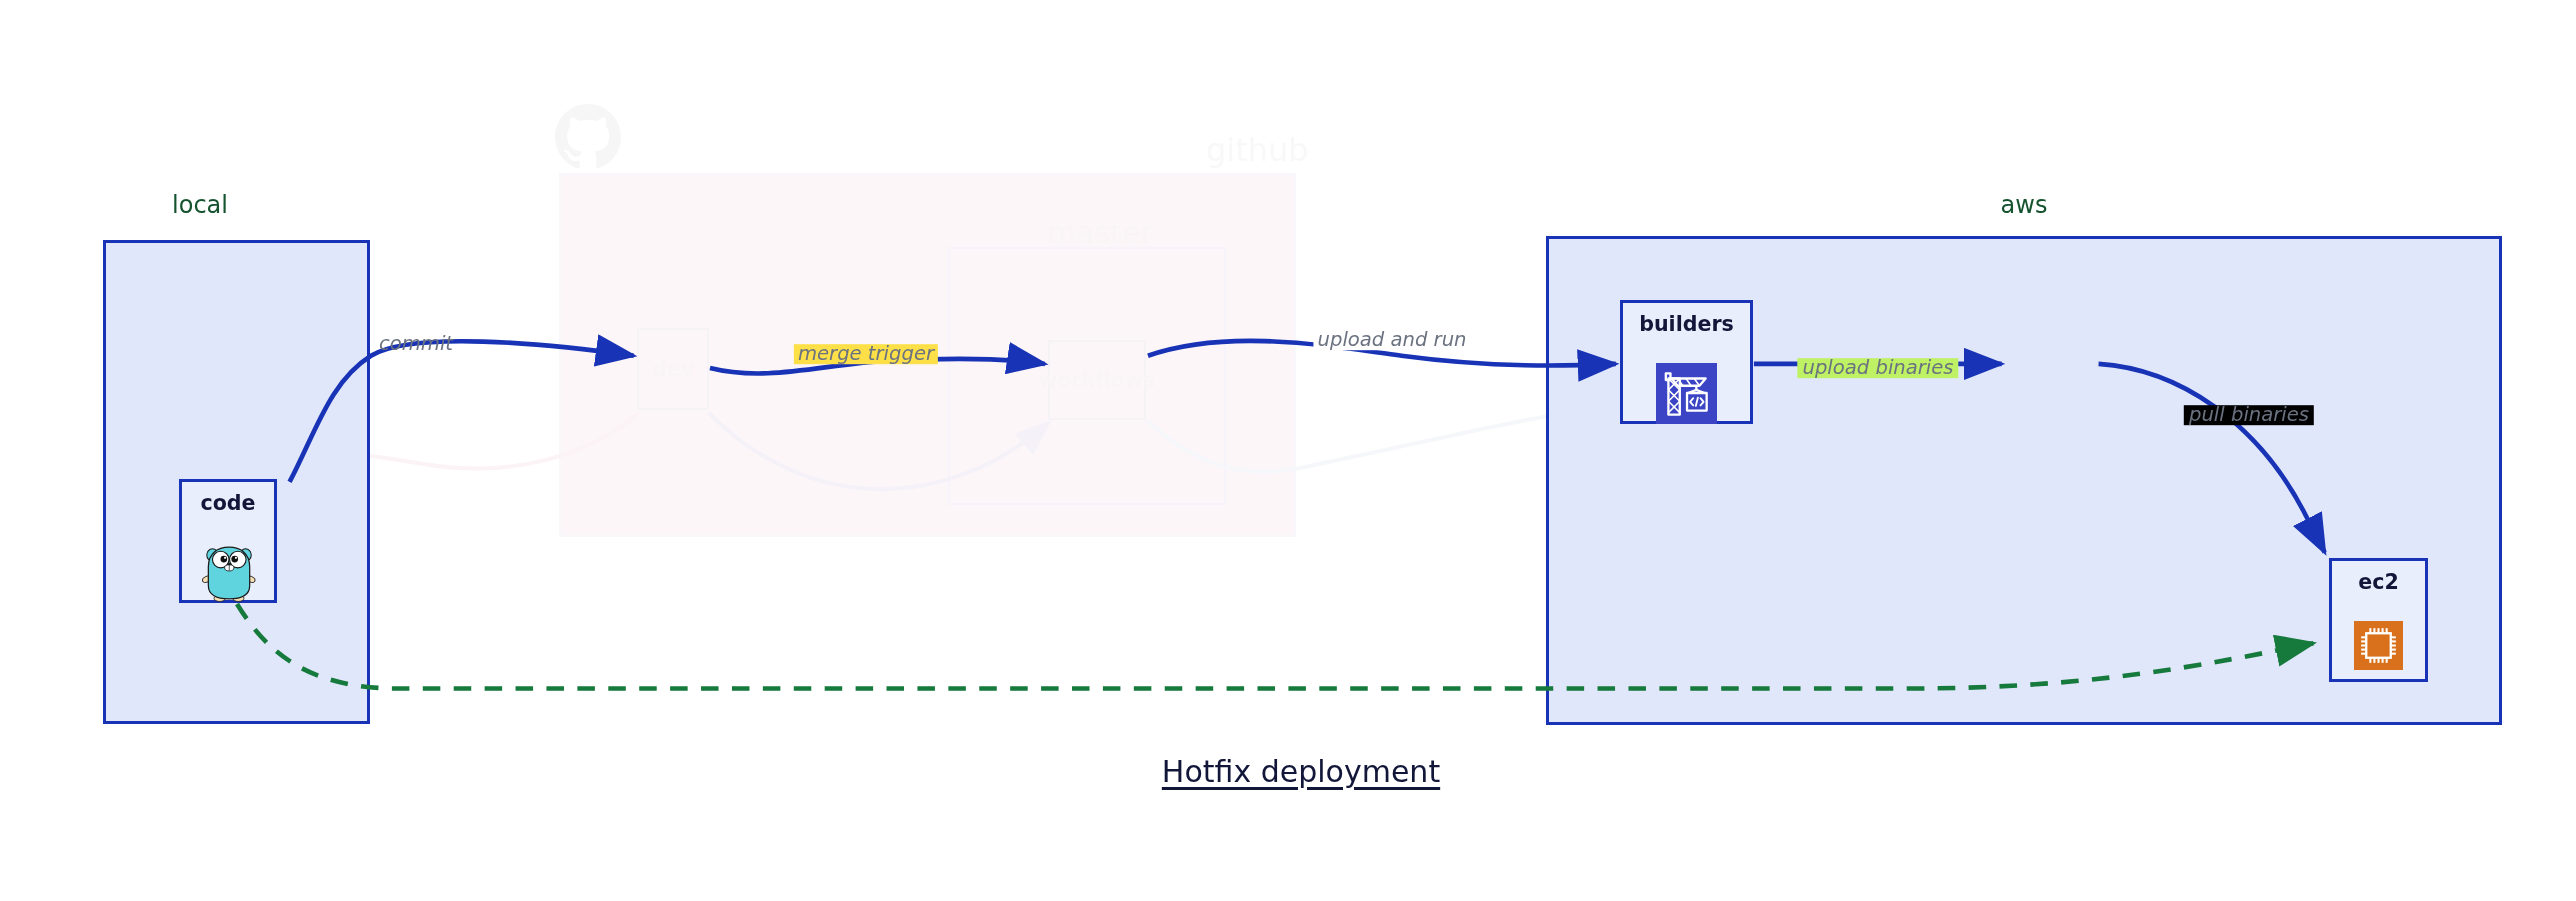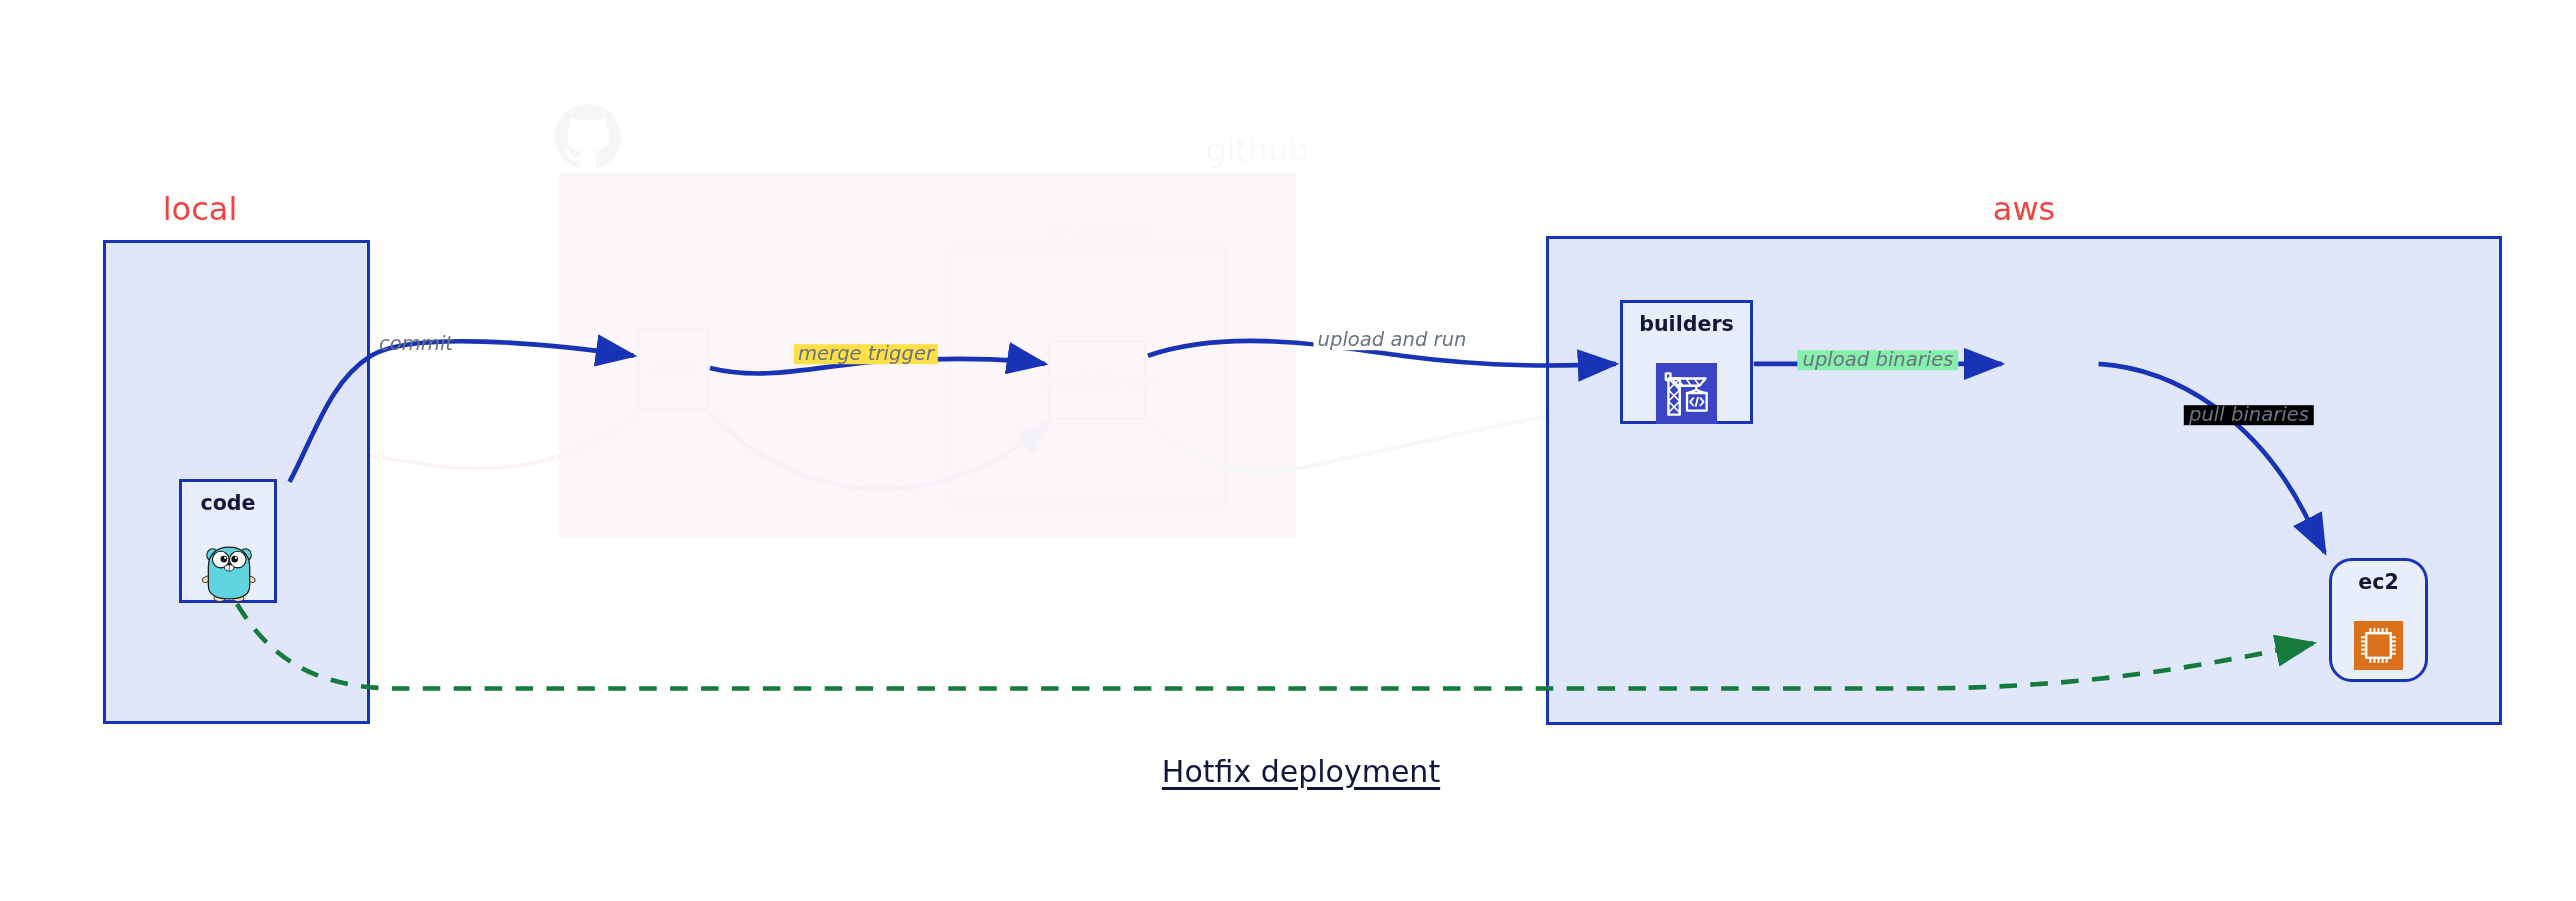--- a/index.html
+++ b/index.html
@@ -9,21 +9,21 @@
   svg.layer{position:absolute;left:0;top:0;width:2604px;height:902px;overflow:visible;}
 
   
   .cluster{position:absolute;box-sizing:border-box;}
   .cluster-local,.cluster-aws{
      background:#e1e7fb;border:3.6px solid #1833b5;}
   .cluster-github-box{background:#f9e3e9;border:2.6px solid #e6e8f7;}
 
   .cluster-title{position:absolute;white-space:nowrap;line-height:1;}
   .title-local,.title-aws{
-     color:#ef4444;font-size:32px;font-weight:400;}
+     color:#14532d;font-size:24px;font-weight:400;}
   .title-github{color:#e9e9e9;font-size:32px;font-weight:400;}
   .title-master{color:#ece0e6;font-size:30px;font-weight:400;}
 
   
   .node{position:absolute;box-sizing:border-box;
         display:flex;flex-direction:column;align-items:center;}
   .node-solid{background:#e9eefc;border:3.6px solid #1833b5;gap:19px;}
   .node-faded{background:transparent;border:2.6px solid #e3d9e2;}
 
   .node-label{font-size:20.6px;font-weight:bold;color:#12173a;
@@ -155,21 +155,21 @@
         <g fill="none" stroke="#ffffff" stroke-width="3.6" stroke-linecap="round" stroke-linejoin="round">
           <polyline points="72,68 66,75 72,82"></polyline>
           <polyline points="86,68 92,75 86,82"></polyline>
           <line x1="81" y1="67" x2="77" y2="83"></line>
         </g>
       </svg>
     </span>
   </div>
 
 
-  <div class="node node-solid" style="left:2329px;top:558px;width:99px;height:124px;border-radius:23px;">
+  <div class="node node-solid" style="left:2329px;top:558px;width:99px;height:124px;">
     <span class="node-label">ec2</span>
     <span class="node-icon">
       <svg width="49" height="49" viewBox="0 0 96 96">
         <rect x="0" y="0" width="96" height="96" fill="#d9701b"></rect>
         <rect x="24" y="24" width="48" height="48" fill="none" stroke="#ffffff" stroke-width="4.5"></rect>
         <g stroke="#ffffff" stroke-width="4" stroke-linecap="butt">
           <line x1="32" y1="14" x2="32" y2="24"></line>
             <line x1="40" y1="14" x2="40" y2="24"></line>
           <line x1="48" y1="14" x2="48" y2="24"></line>
             <line x1="56" y1="14" x2="56" y2="24"></line>
@@ -219,20 +219,20 @@
     <path d="M460,1172 C520,1270 600,1332 760,1336 L3700,1336
              C4060,1336 4280,1290 4490,1248" fill="none" stroke="#157a3c" stroke-width="9" stroke-dasharray="34 26" marker-end="url(#ah-green)"></path>
   </svg>
 
   <div class="edge-label" style="left:416px;top:344px;">commit</div>
 
   <div class="edge-label" style="left:866px;top:354px;background:#fde047;padding:0 4.1px;">merge trigger</div>
 
   <div class="edge-label" style="left:1392px;top:340px;background:#ffffff;padding:0 4.1px;">upload and run</div>
 
-  <div class="edge-label" style="left:1878px;top:360px;background:#86efac;padding:0 5.2px;">upload binaries</div>
+  <div class="edge-label" style="left:1878px;top:368px;background:#bef264;padding:0 5.2px;">upload binaries</div>
 
   <div class="edge-label" style="left:2249px;top:415px;background:#000000;padding:0 5.2px;">pull binaries</div>
 
   <div class="caption" style="left:1301px;top:757px;">Hotfix deployment</div>
 
 </div>
 
 
 </body></html>

